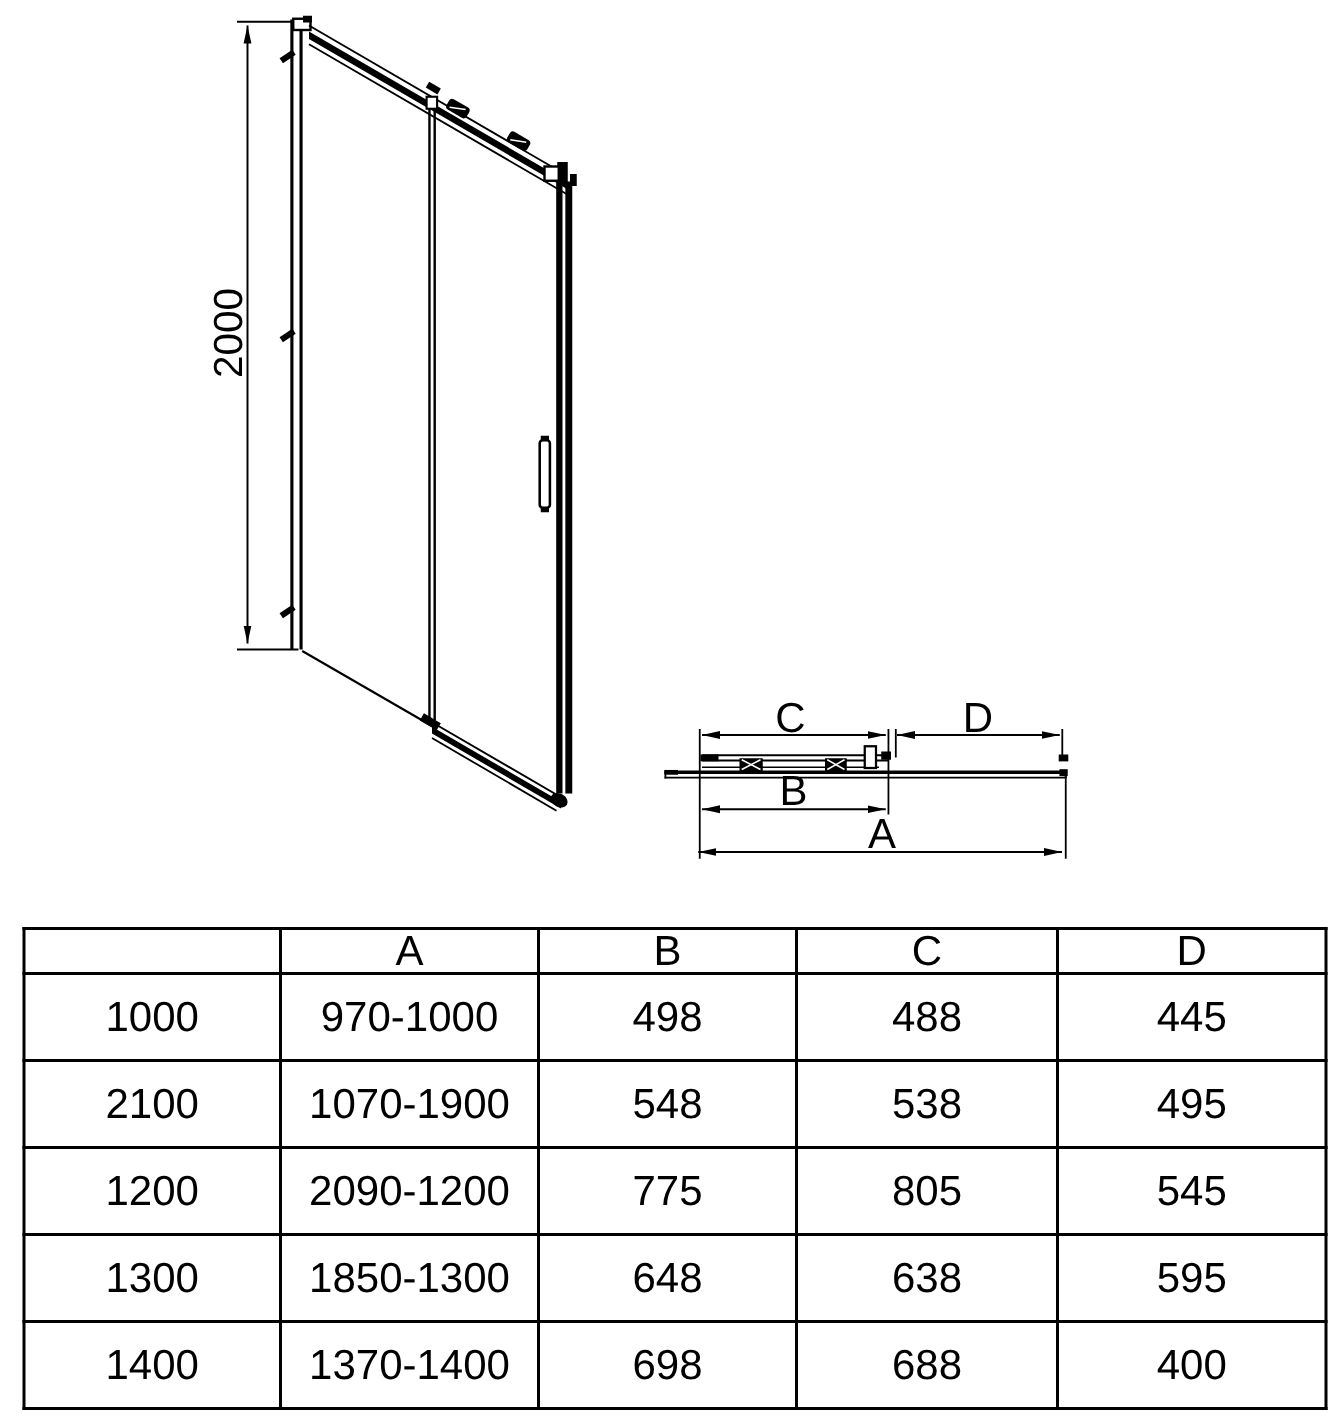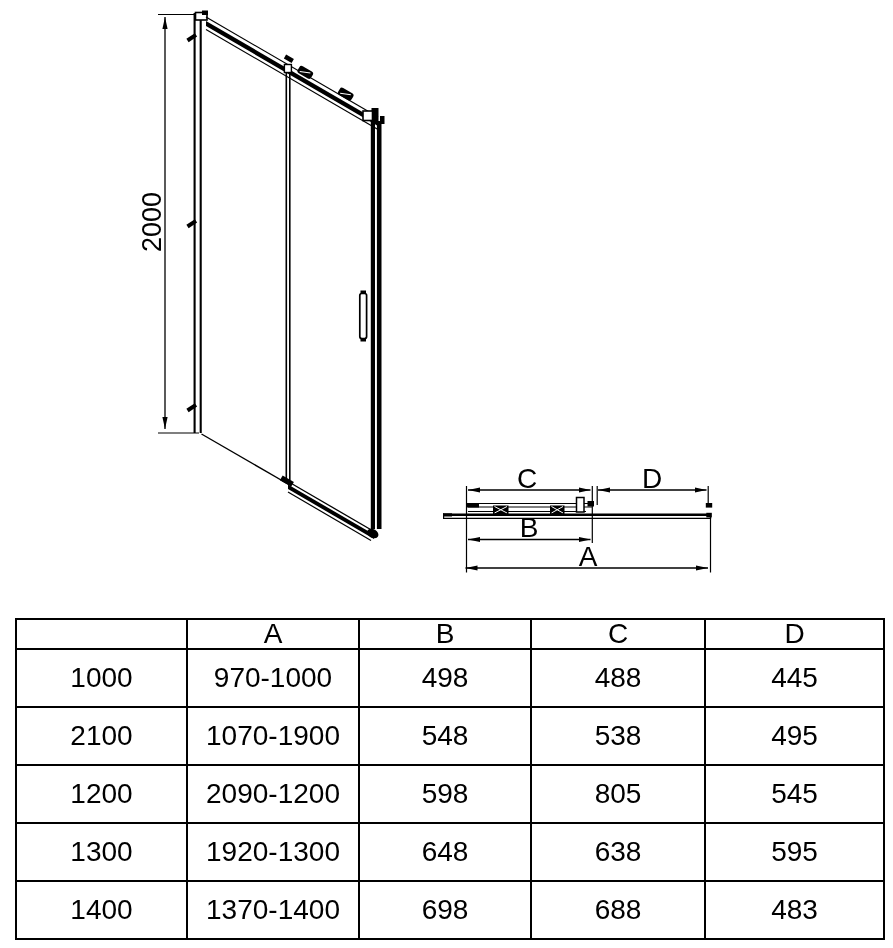--- a/index.html
+++ b/index.html
@@ -186,33 +186,33 @@
       <tr>
         <td>2100</td>
         <td>1070-1900</td>
         <td>548</td>
         <td>538</td>
         <td>495</td>
       </tr>
       <tr>
         <td>1200</td>
         <td>2090-1200</td>
-        <td>598</td>
+        <td>775</td>
         <td>805</td>
         <td>545</td>
       </tr>
       <tr>
         <td>1300</td>
-        <td>1920-1300</td>
+        <td>1850-1300</td>
         <td>648</td>
         <td>638</td>
         <td>595</td>
       </tr>
       <tr>
         <td>1400</td>
         <td>1370-1400</td>
         <td>698</td>
         <td>688</td>
-        <td>483</td>
+        <td>400</td>
       </tr>
     </tbody>
   </table>
 </div>
 
 </body></html>

